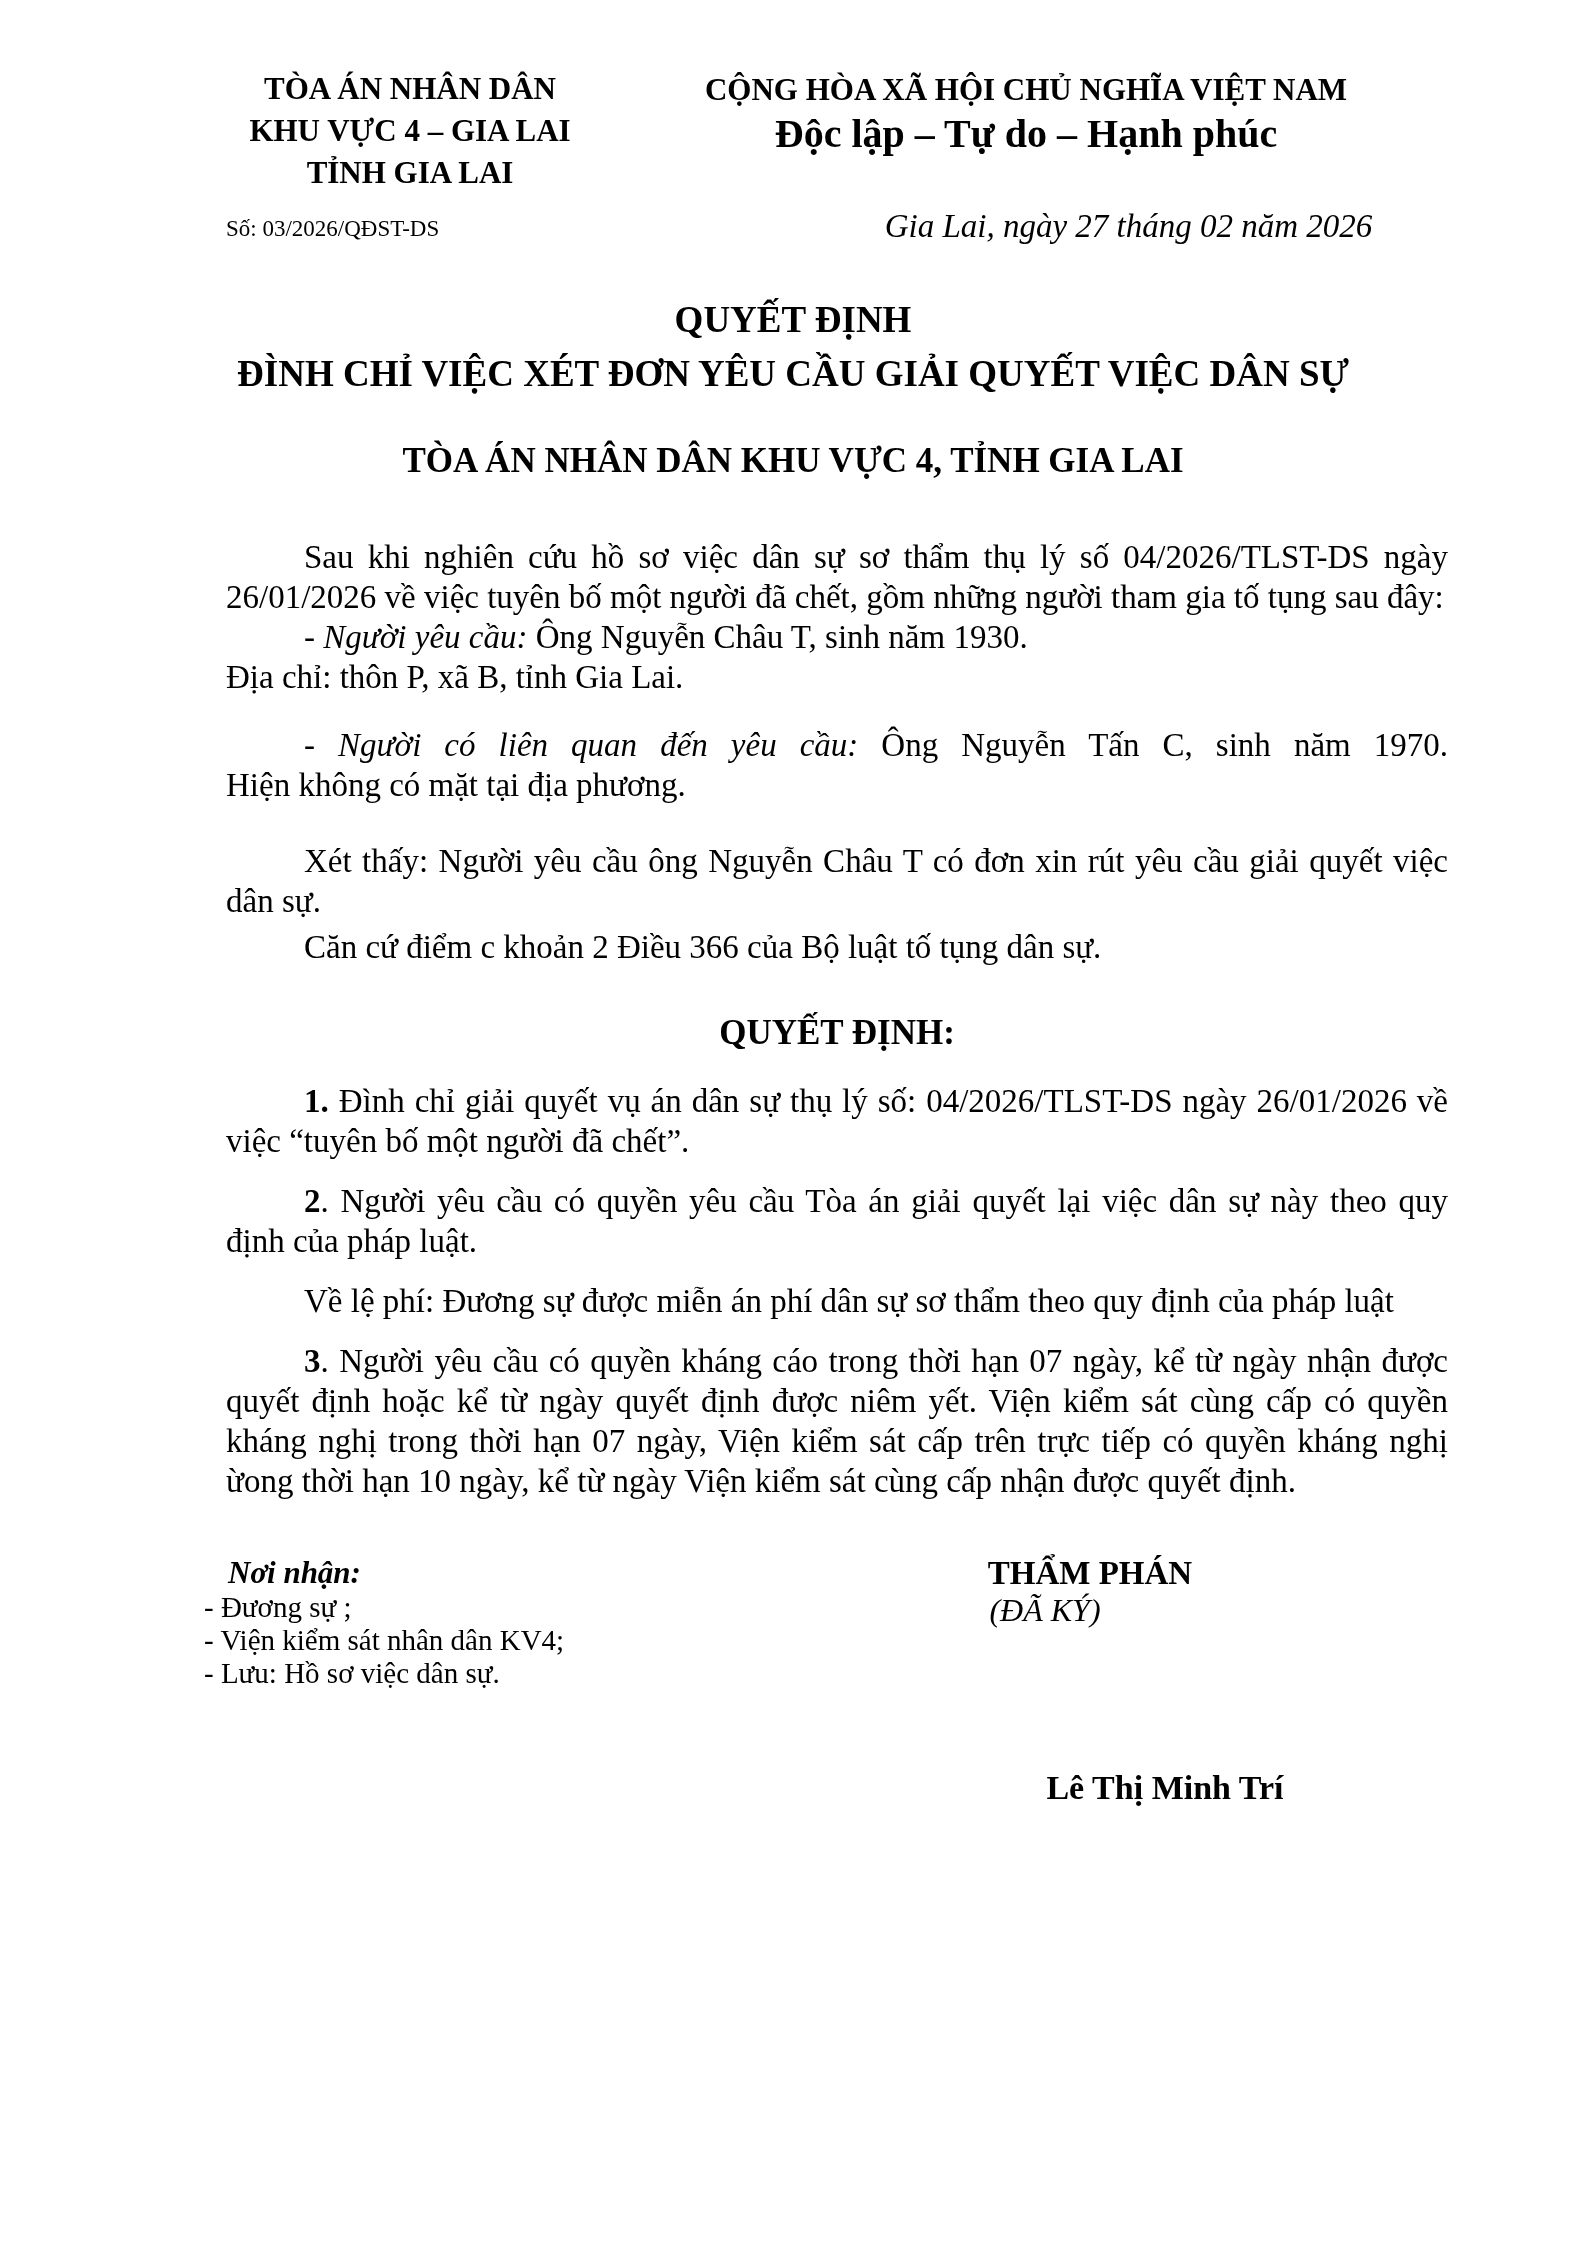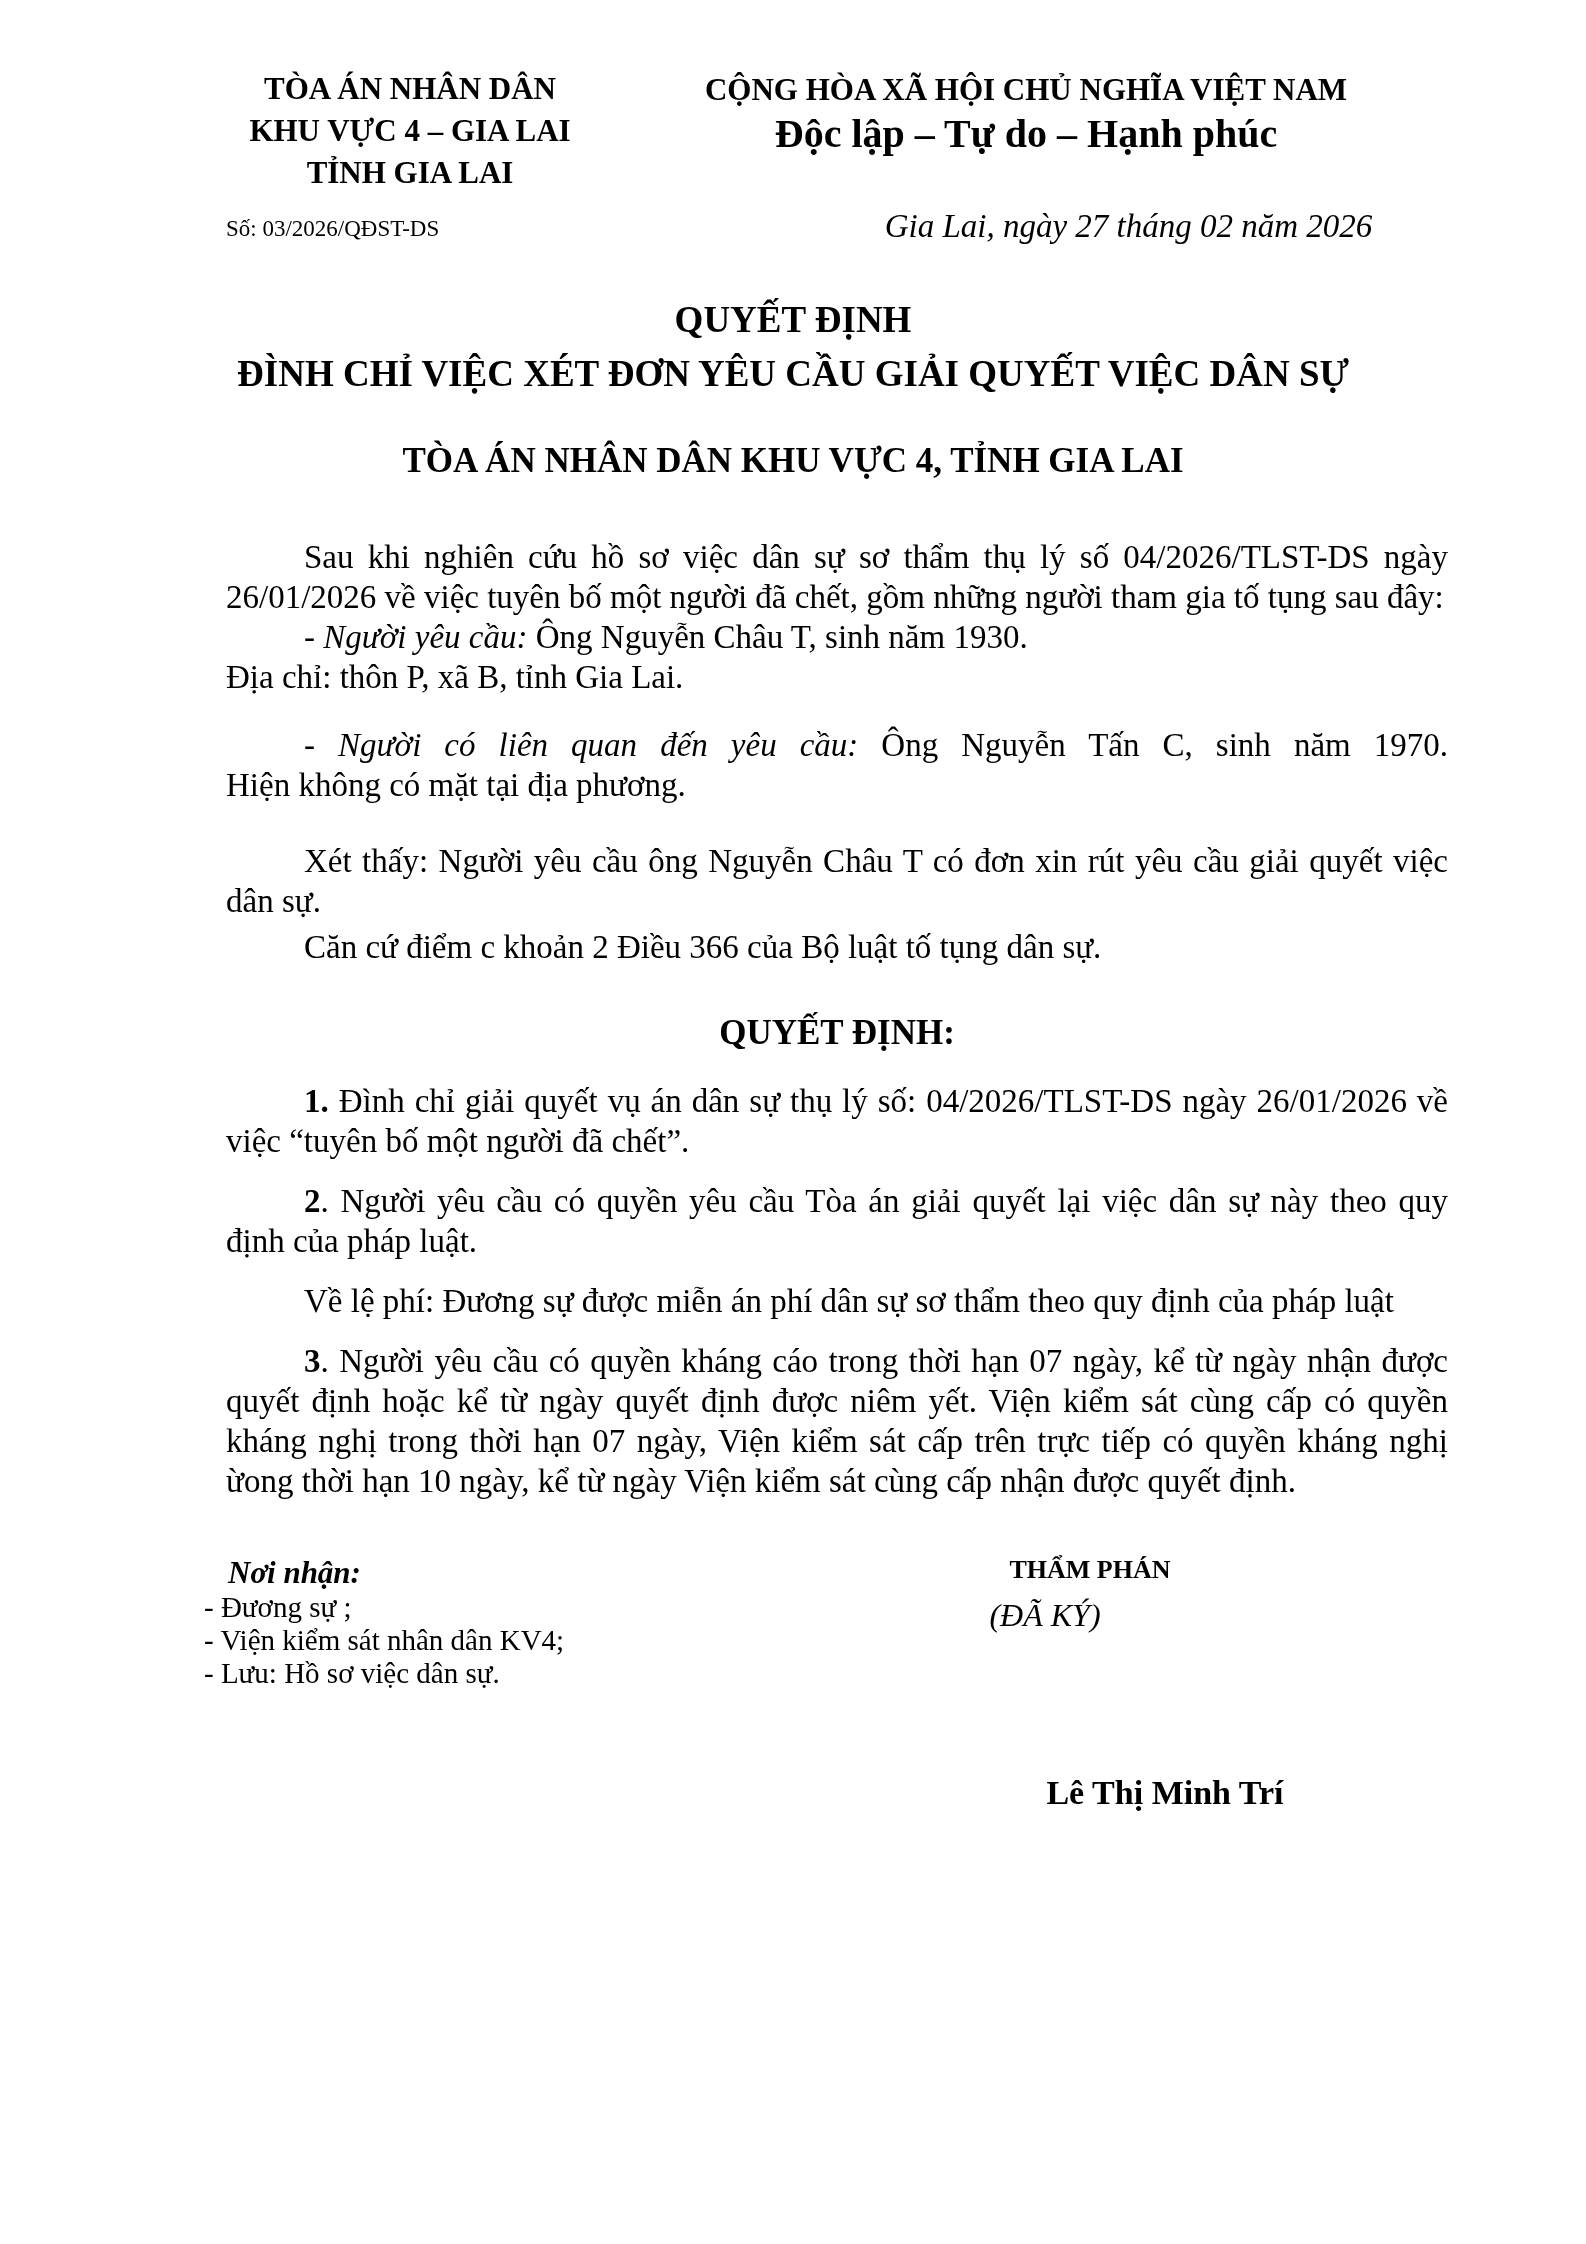--- a/index.html
+++ b/index.html
@@ -41,22 +41,22 @@
   .gap-xl { margin-top:46px !important; }
   .decision-heading { text-align:center; font-weight:bold; font-size:35px; text-indent:0; }
 
   
   .footer { display:flex; margin:54px 140px 0 204px; }
   .f-left { width:600px; }
   .recipients-label { font-weight:bold; font-style:italic; font-size:31px; padding-left:24px; }
   .recipient { font-size:29px; line-height:33px; }
   .recipient:first-of-type { margin-top:14px; }
   .f-right { width:460px; margin-left:auto; margin-right:126px; text-align:center; }
-  .judge-title { font-weight:bold; font-size:26px; white-space:nowrap; }
-  .signed-note { font-style:italic; font-size:32px; margin-top:12px; padding-right:90px; white-space:nowrap; }
+  .judge-title { font-weight:bold; font-size:33px; white-space:nowrap; }
+  .signed-note { font-style:italic; font-size:32px; margin-top:0; padding-right:90px; white-space:nowrap; }
   .signer-name { font-weight:bold; font-size:34px; margin-top:140px; padding-left:150px; white-space:nowrap; }
 </style>
 </head>
 <body>
 
 <div class="page">
 
   <div class="hdr">
     <div class="hdr-left">
       <div class="org-line">TÒA ÁN NHÂN DÂN</div>

